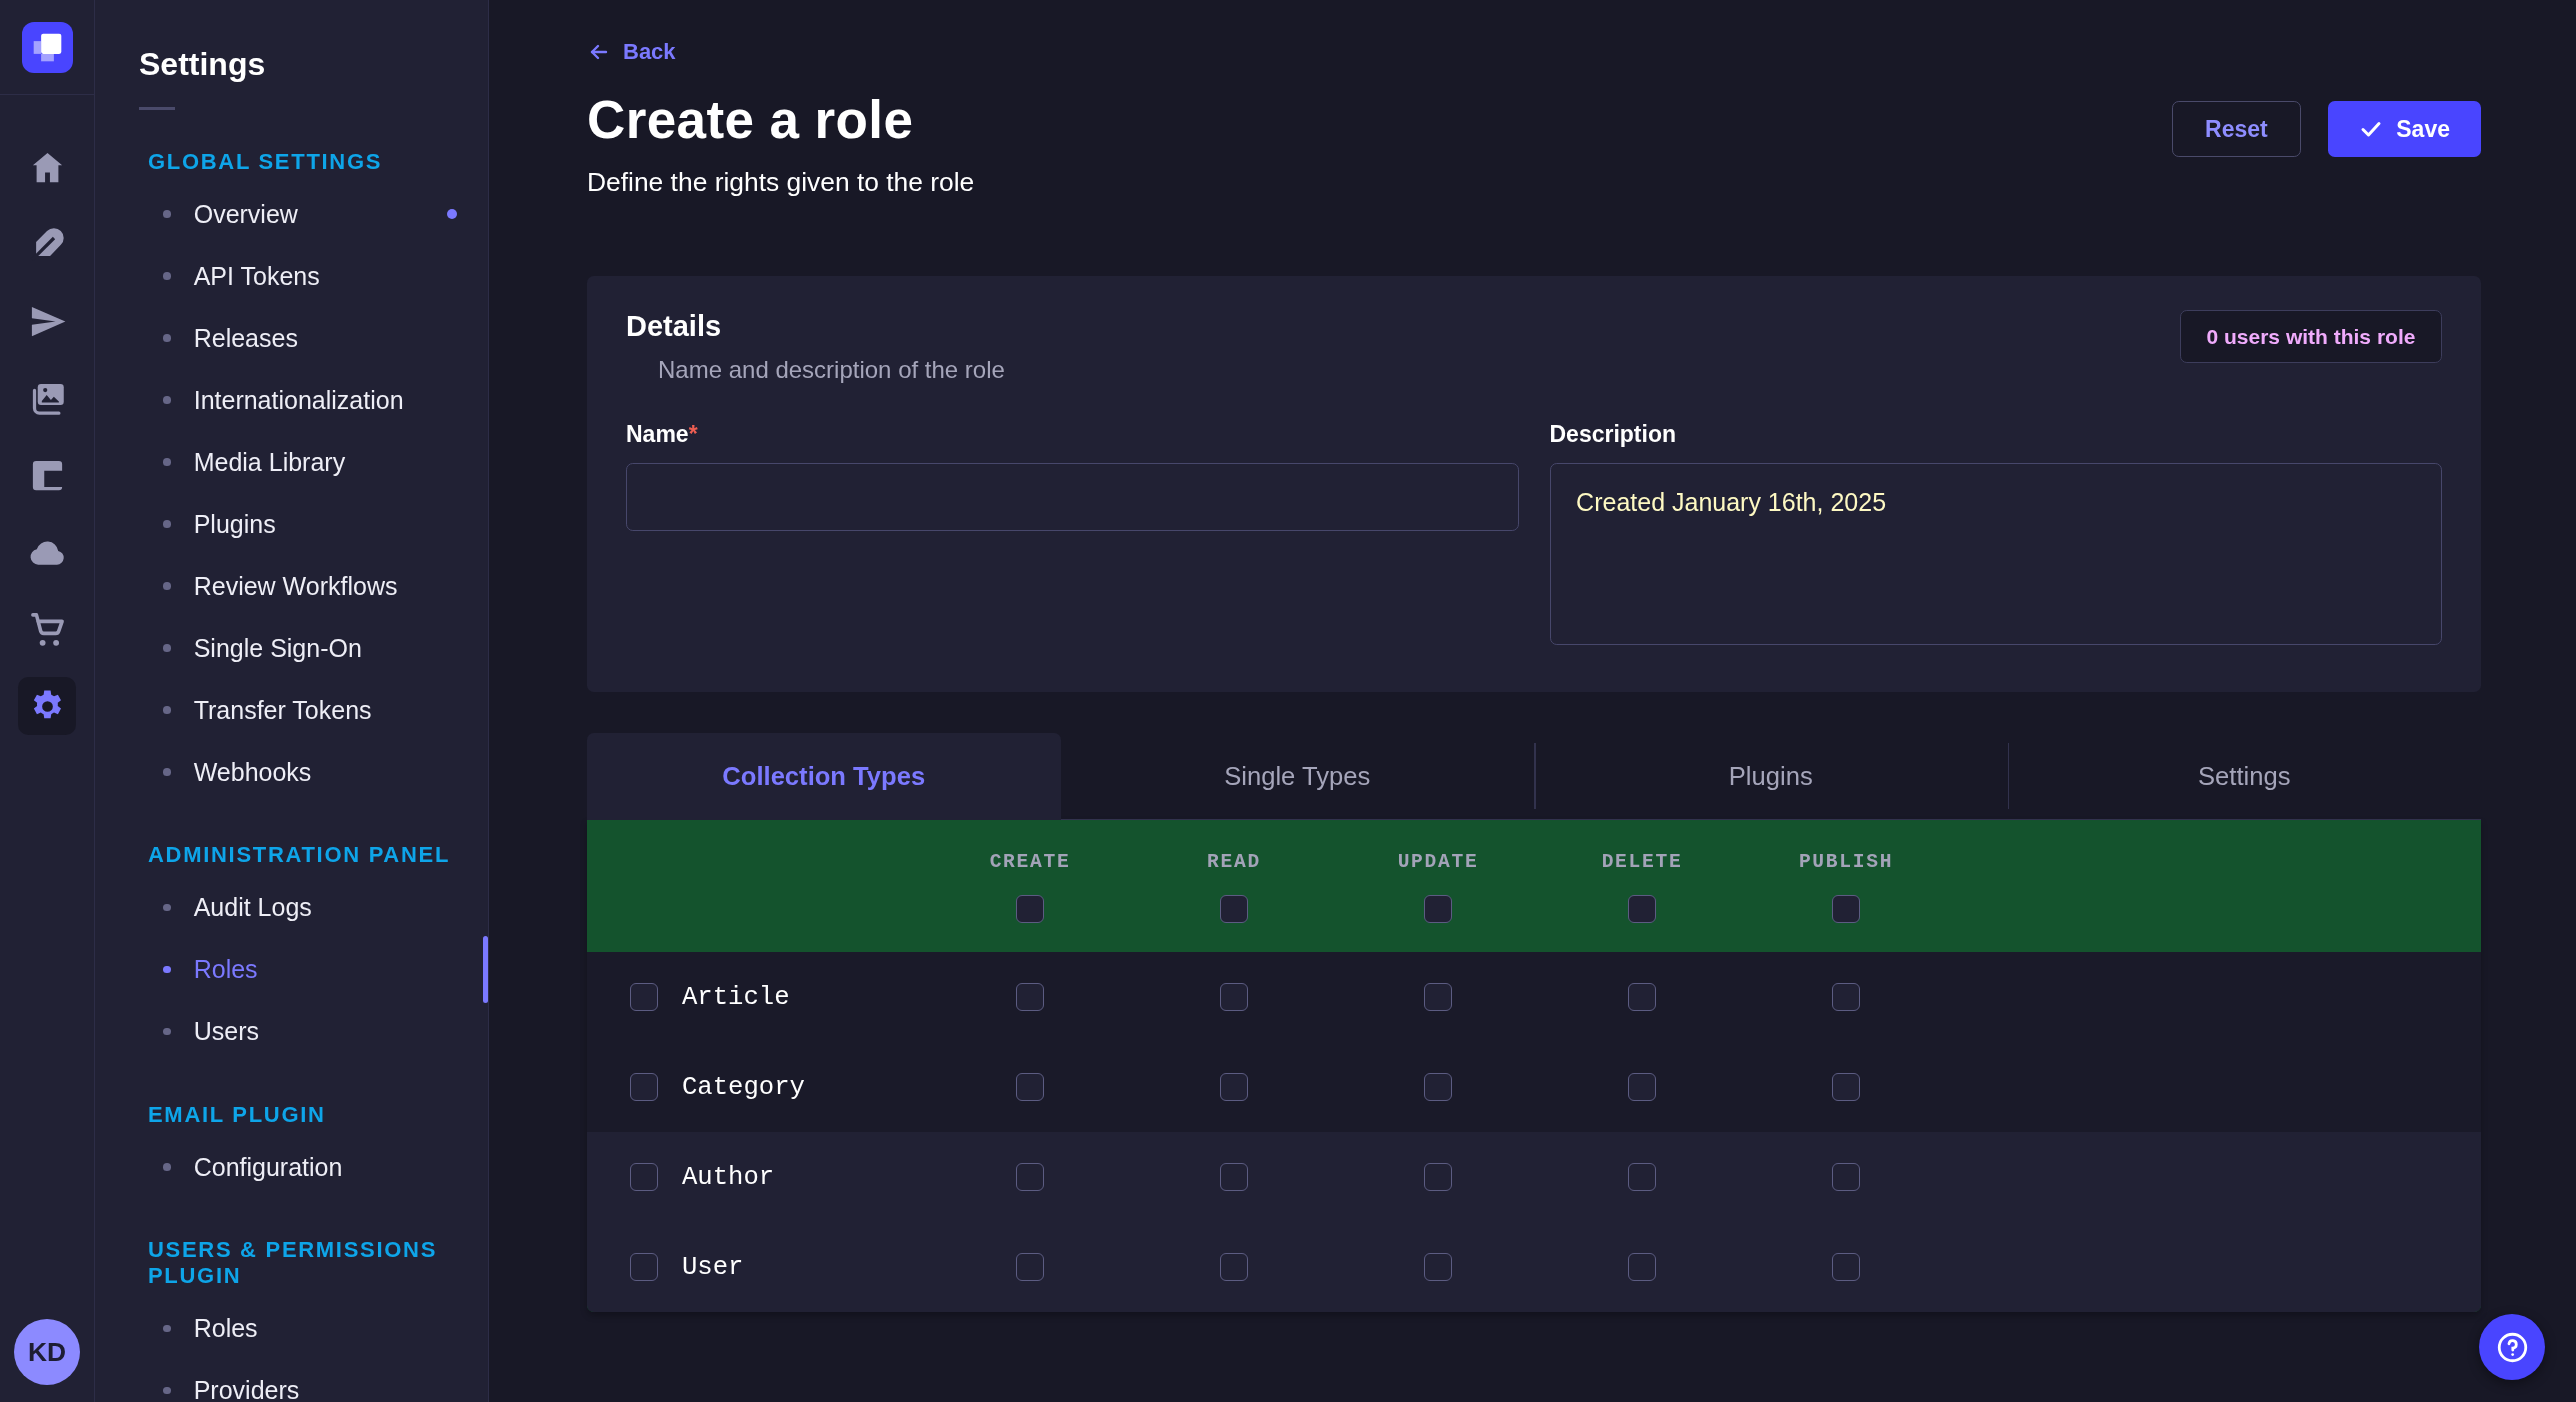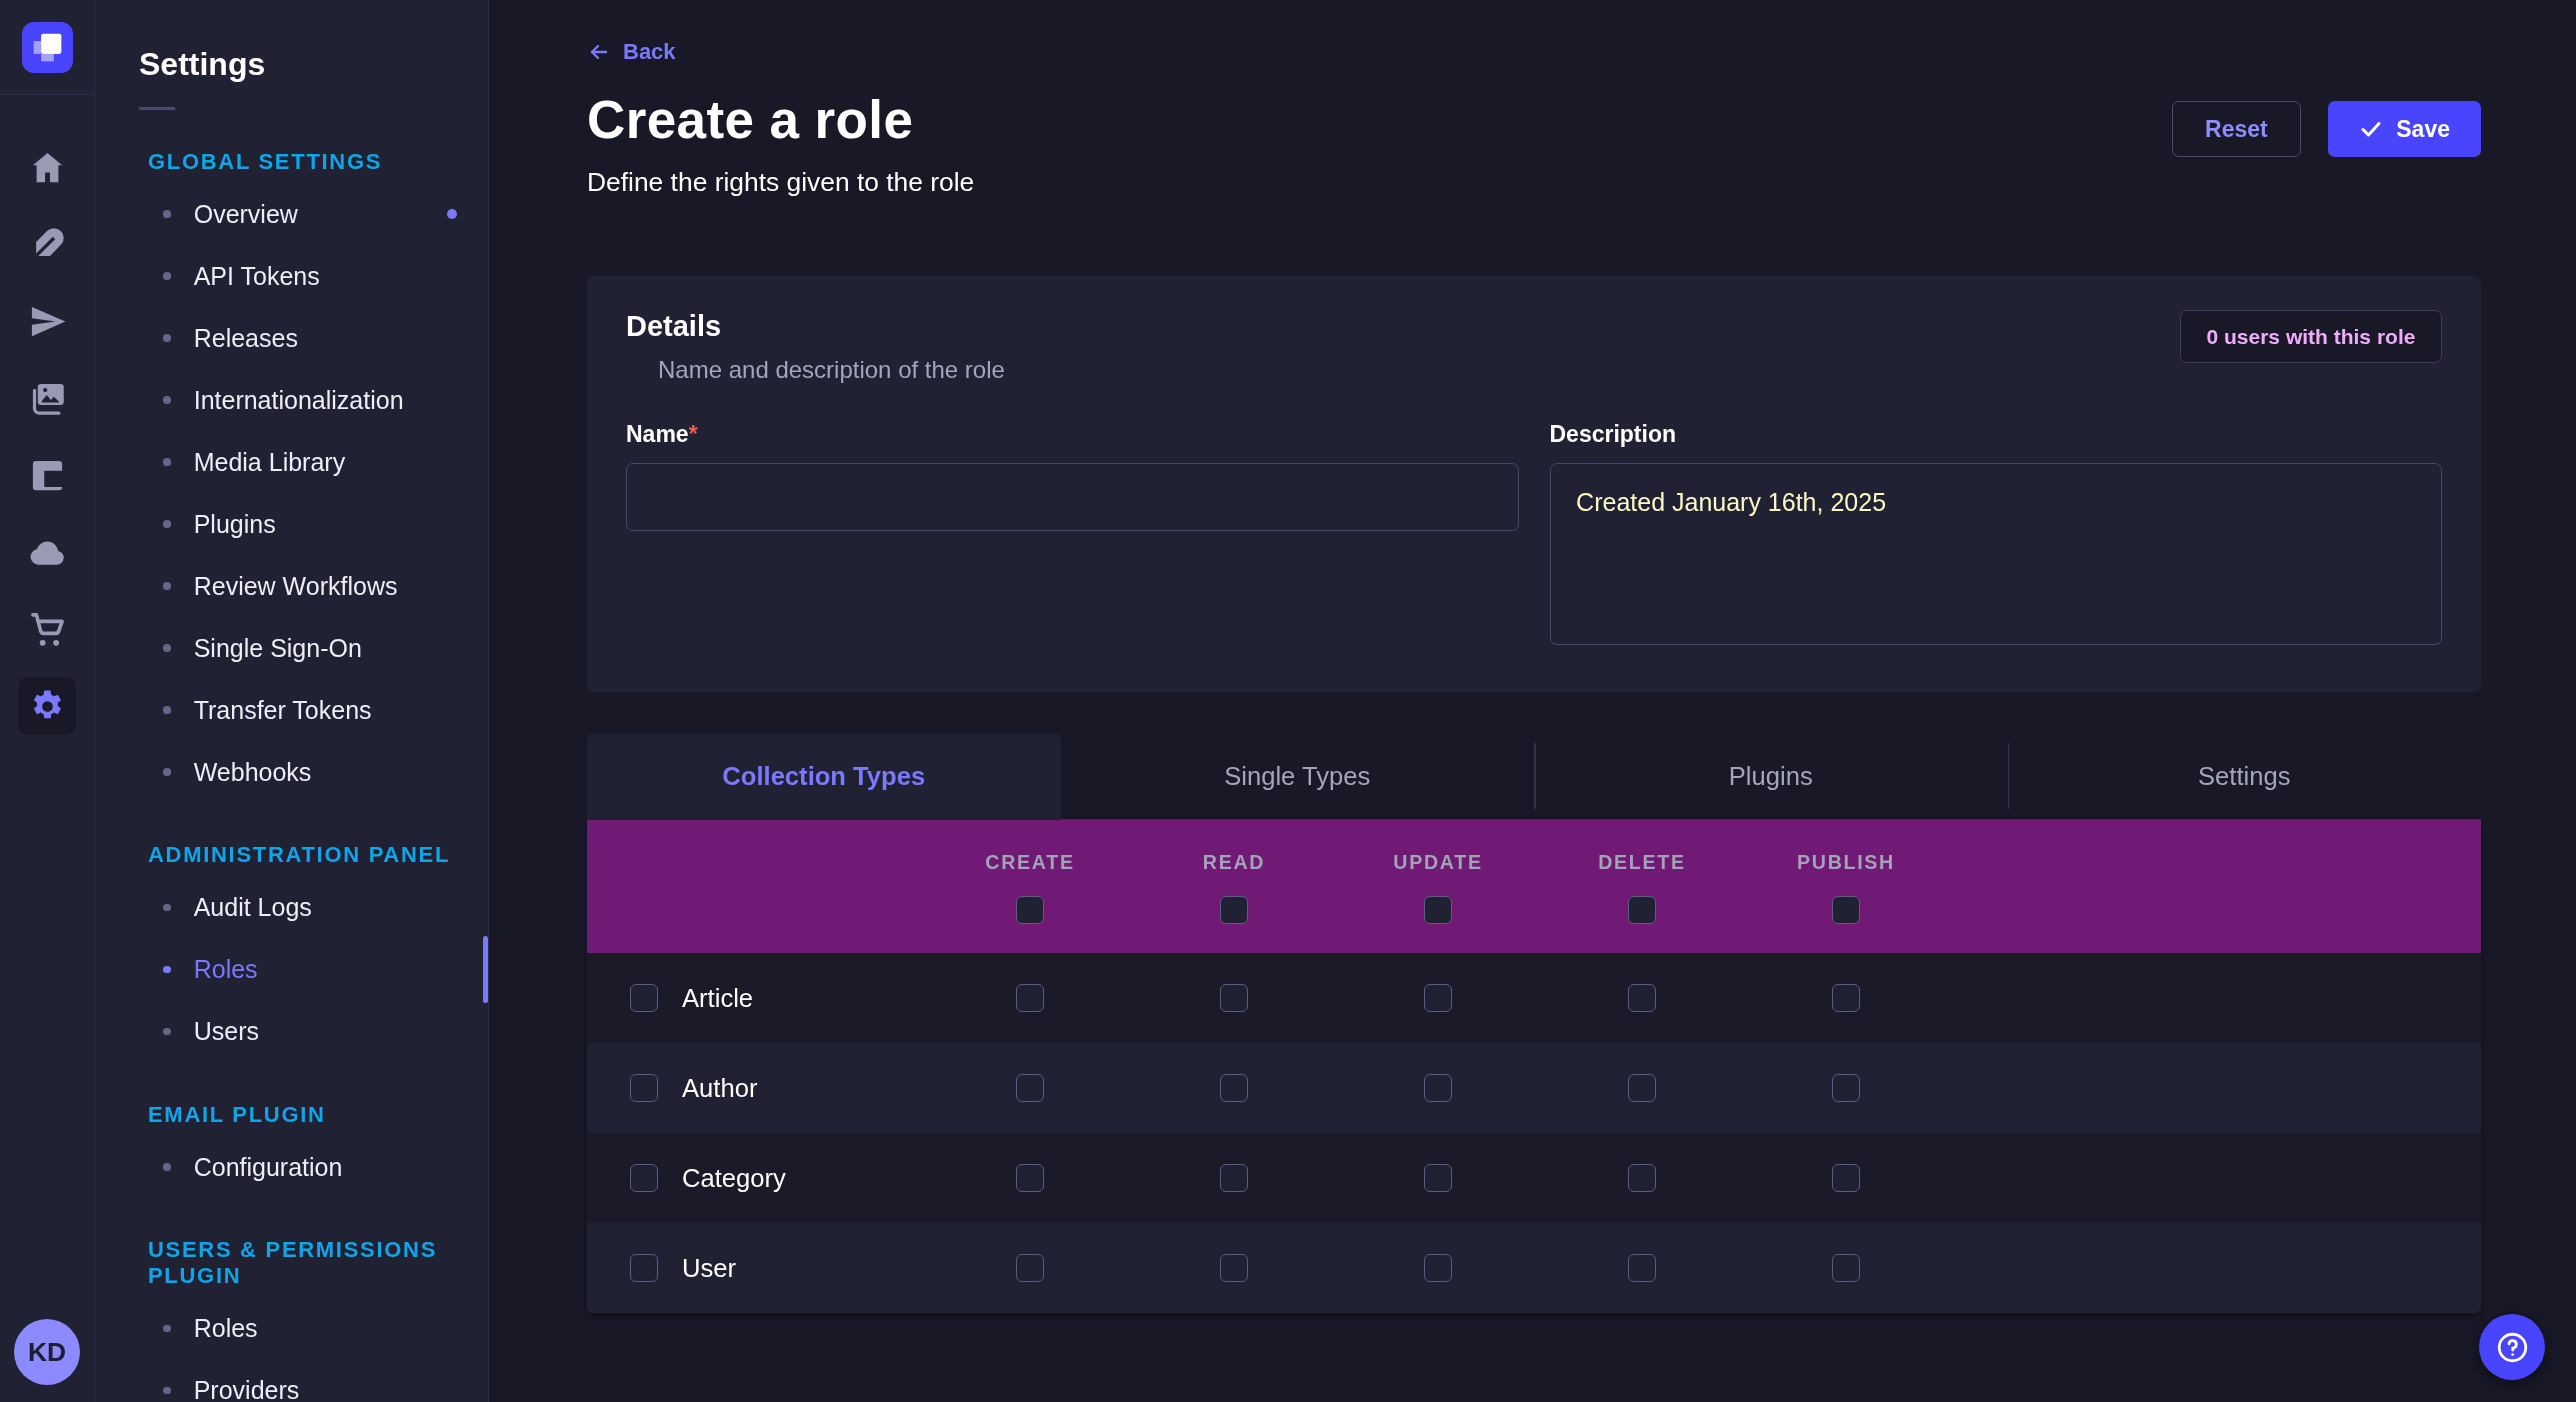--- a/index.html
+++ b/index.html
@@ -73,21 +73,21 @@
 
   
   .perm-block { margin-top:41px; }
   .tabs { display:flex; height:87px; }
   .tab { flex:1; display:flex; align-items:center; justify-content:center; font-size:25.6px; color:#a5a5ba;
          background:transparent; border:none; border-bottom:1.7px solid #32324d; position:relative; cursor:pointer;
          font-family:"Liberation Sans","DejaVu Sans",sans-serif; }
   .tab.inactive + .tab.inactive::before { content:""; position:absolute; left:0; top:10.2px; bottom:10.2px;
          width:1.7px; background:#32324d; }
   .tab.active { background:#212134; color:#7b79ff; font-weight:700; border-bottom:none; border-radius:6.8px 6.8px 0 0; }
-  .perm-table { background:#701a75; border-radius:0 0 6.8px 6.8px; overflow:hidden; box-shadow:0 3.4px 6.8px rgba(0,0,0,.25); }
+  .perm-table { background:#14532d; border-radius:0 0 6.8px 6.8px; overflow:hidden; box-shadow:0 3.4px 6.8px rgba(0,0,0,.25);font-family:Liberation Mono, monospace; }
   .grid-row { display:flex; align-items:center; }
   .label-cell { width:341px; flex-shrink:0; display:flex; align-items:center; padding-left:43px; gap:24px; }
   .perm-cell { width:204px; flex-shrink:0; display:flex; align-items:center; justify-content:center; }
   .col-label { font-size:19.6px; font-weight:700; letter-spacing:1.7px; color:#a3a3b8; }
   .perm-head { padding:31px 0 29px; }
   .perm-head .check-row { margin-top:22px; }
   .checkbox { width:28px; height:28px; border:1.7px solid #5c5c82; border-radius:6px; background:#212134;
               cursor:pointer; flex-shrink:0; }
   .perm-row { height:90px; }
   .perm-row.dark { background:#1a1a29; }
@@ -358,46 +358,46 @@
               <span class="checkbox"></span>
             </div>
           <div class="perm-cell">
               <span class="checkbox"></span>
             </div>
           <div class="perm-cell">
               <span class="checkbox"></span>
             </div>
         </div>
 
+        <div class="grid-row perm-row dark">
+          <div class="label-cell">
+            <span class="checkbox"></span>
+            <span class="row-label">Category</span>
+          </div>
+          <div class="perm-cell">
+              <span class="checkbox"></span>
+            </div>
+          <div class="perm-cell">
+              <span class="checkbox"></span>
+            </div>
+          <div class="perm-cell">
+              <span class="checkbox"></span>
+            </div>
+          <div class="perm-cell">
+              <span class="checkbox"></span>
+            </div>
+          <div class="perm-cell">
+              <span class="checkbox"></span>
+            </div>
+        </div>
+
         <div class="grid-row perm-row light">
           <div class="label-cell">
             <span class="checkbox"></span>
             <span class="row-label">Author</span>
-          </div>
-          <div class="perm-cell">
-              <span class="checkbox"></span>
-            </div>
-          <div class="perm-cell">
-              <span class="checkbox"></span>
-            </div>
-          <div class="perm-cell">
-              <span class="checkbox"></span>
-            </div>
-          <div class="perm-cell">
-              <span class="checkbox"></span>
-            </div>
-          <div class="perm-cell">
-              <span class="checkbox"></span>
-            </div>
-        </div>
-
-        <div class="grid-row perm-row dark">
-          <div class="label-cell">
-            <span class="checkbox"></span>
-            <span class="row-label">Category</span>
           </div>
           <div class="perm-cell">
               <span class="checkbox"></span>
             </div>
           <div class="perm-cell">
               <span class="checkbox"></span>
             </div>
           <div class="perm-cell">
               <span class="checkbox"></span>
             </div>

